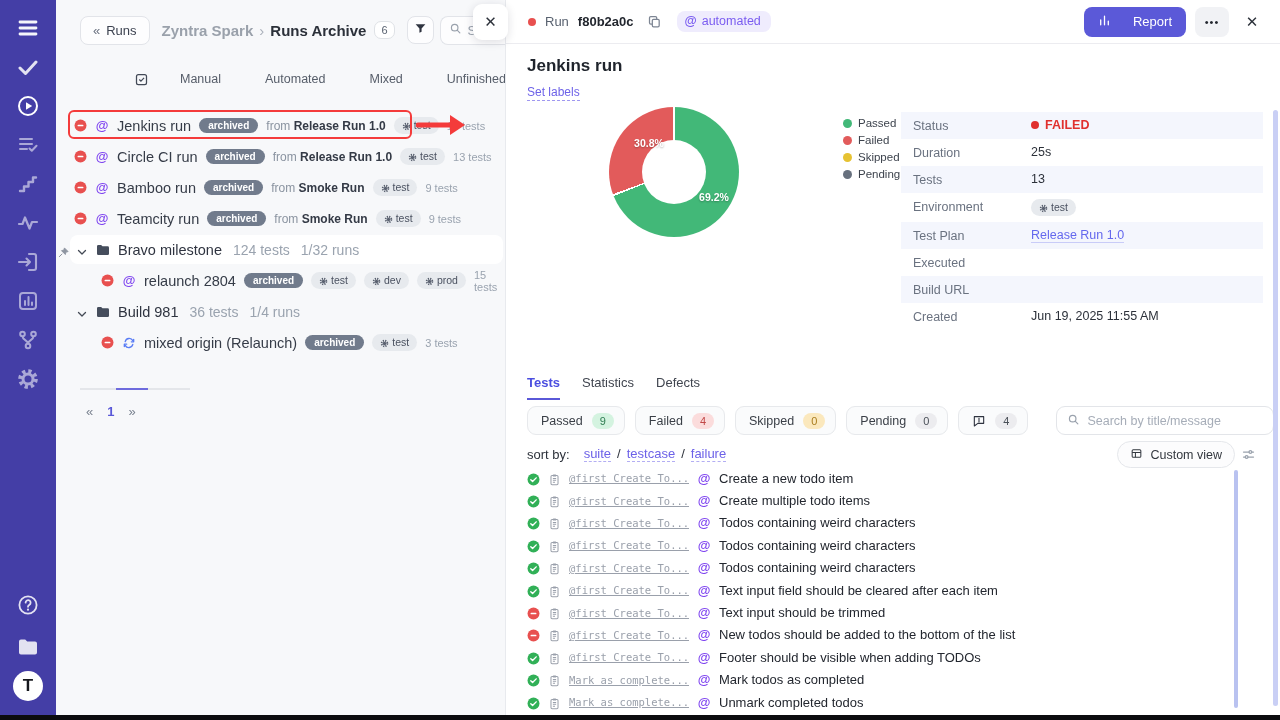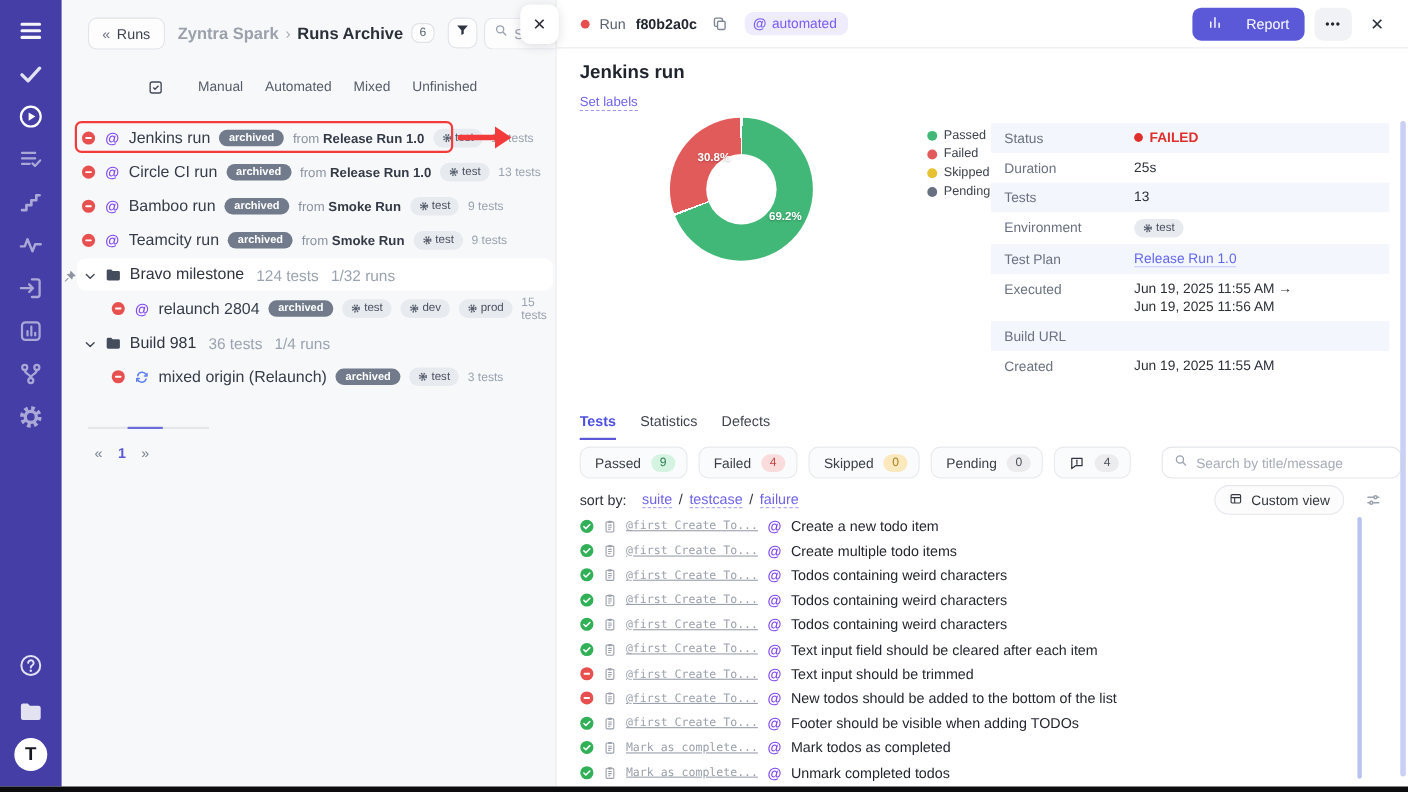--- a/index.html
+++ b/index.html
@@ -119,21 +119,21 @@
   .f-cnt.amber { background:#fbe8bd; color:#a97c1d; }
   .f-cnt.gray { background:#ececef; color:#4a5058; }
   .f-pill .cm-ic { width:14px; height:14px; color:#2f3440; }
   .t-search { height:29px; width:218px; background:#fff; border:1px solid #e3e5e9; border-radius:9px; display:flex; align-items:center; gap:7px; padding:0 10px; margin-left:18px; }
   .t-search svg { width:13px; height:13px; color:#9aa2ad; }
   .t-search input { border:none; outline:none; font-size:12.5px; width:170px; color:#000000; background:transparent; font-family:"Liberation Sans",sans-serif; }
   .t-search input::placeholder { color:#a6adb8; }
 
   .sort-row { position:absolute; left:21px; top:446px; font-size:13px; color:#2c313a; display:flex; gap:14px; align-items:center; }
   .sort-row a { color:#6d62e8; text-decoration:none; border-bottom:1px dashed #b3aef3; cursor:pointer; }
-  .cv-btn { position:absolute; right:58px; top:441px; height:27px; background:#fcfcfd; border:1px solid #e5e7eb; border-radius:14px; display:flex; align-items:center; gap:7px; padding:0 12px; font-size:12.5px; color:#33383f; cursor:pointer; }
+  .cv-btn { position:absolute; right:45px; top:441px; height:27px; background:#fcfcfd; border:1px solid #e5e7eb; border-radius:14px; display:flex; align-items:center; gap:7px; padding:0 12px; font-size:12.5px; color:#33383f; cursor:pointer; }
   .cv-btn svg { width:13px; height:13px; }
   .tune-ic { position:absolute; right:24px; top:447px; width:15px; height:15px; color:#9aa2ad; cursor:pointer; }
 
   #tests-list { position:absolute; left:21px; top:467px; right:48px; bottom:4px; overflow:hidden; }
   .t-row { height:22.4px; display:flex; align-items:center; gap:8px; }
   .t-row .sti { width:13px; height:13px; flex:0 0 13px; }
   .clip-ic { width:13px; height:13px; color:#9aa0ab; flex:0 0 13px; }
   .t-suite { width:120px; flex:0 0 120px; font-family:"DejaVu Sans Mono",monospace; font-size:10.5px; color:#9aa0ab; white-space:nowrap; overflow:hidden;text-decoration:underline; }
   .t-title { font-size:13px; color:#23272f; cursor:pointer; white-space:nowrap; }
 
@@ -245,21 +245,21 @@
           </svg></span>
       <input placeholder="Search ..." style="">
     </div>
   </div>
 
   <div class="rp-tabs">
     <span class="sel-ic"><svg viewBox="0 0 24 24" fill="none" stroke="currentColor" stroke-width="2">
           <rect x="4" y="4" width="16" height="16" rx="3"></rect>
           <path d="M8.5 12l2.6 2.6 5-5.2"></path>
         </svg></span>
-    <span id="rp-tab-holder" style="display:flex;gap:20px;margin-left:46px;">
+    <span id="rp-tab-holder" style="display:flex;gap:44px;margin-left:46px;">
         <span class="tablbl" style="margin-left: 0px;">Manual</span>
         <span class="tablbl" style="margin-left: 0px;">Automated</span>
         <span class="tablbl" style="margin-left: 0px;">Mixed</span>
         <span class="tablbl" style="margin-left: 0px;">Unfinished</span>
       </span>
   </div>
 
   <div id="runs-list">
       <div class="run-row" style="padding-left: 18px;">
         <span class="st-ic"><svg viewBox="0 0 24 24">
@@ -516,24 +516,20 @@
             <span>test</span>
           </span>
         </span>
       </div>
       <div class="inf-row alt">
         <span class="inf-lab">Test Plan</span>
         <span class="inf-val"><a>Release Run 1.0</a></span>
       </div>
       <div class="inf-row">
         <span class="inf-lab">Executed</span>
-        <span class="inf-val">
-          <div>Jun 19, 2025 11:55 AM →</div>
-          <div style="margin-top: 3px;">Jun 19, 2025 11:56 AM</div>
-        </span>
       </div>
       <div class="inf-row alt">
         <span class="inf-lab">Build URL</span>
         <span class="inf-val"><span class="masked"></span></span>
       </div>
       <div class="inf-row">
         <span class="inf-lab">Created</span>
         <span class="inf-val">Jun 19, 2025 11:55 AM</span>
       </div>
     </div>

